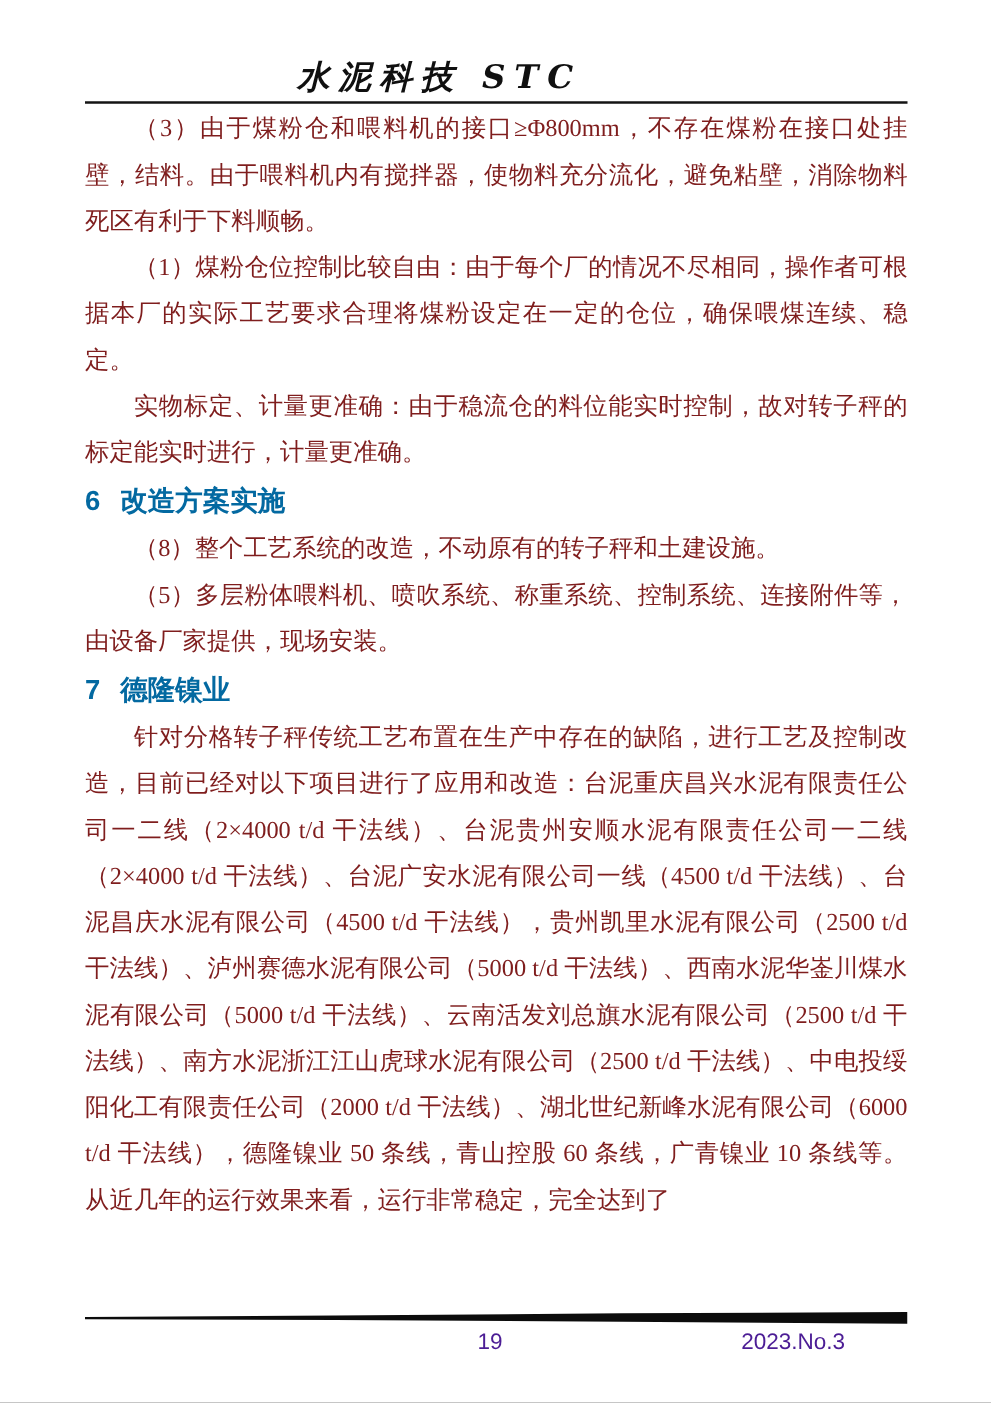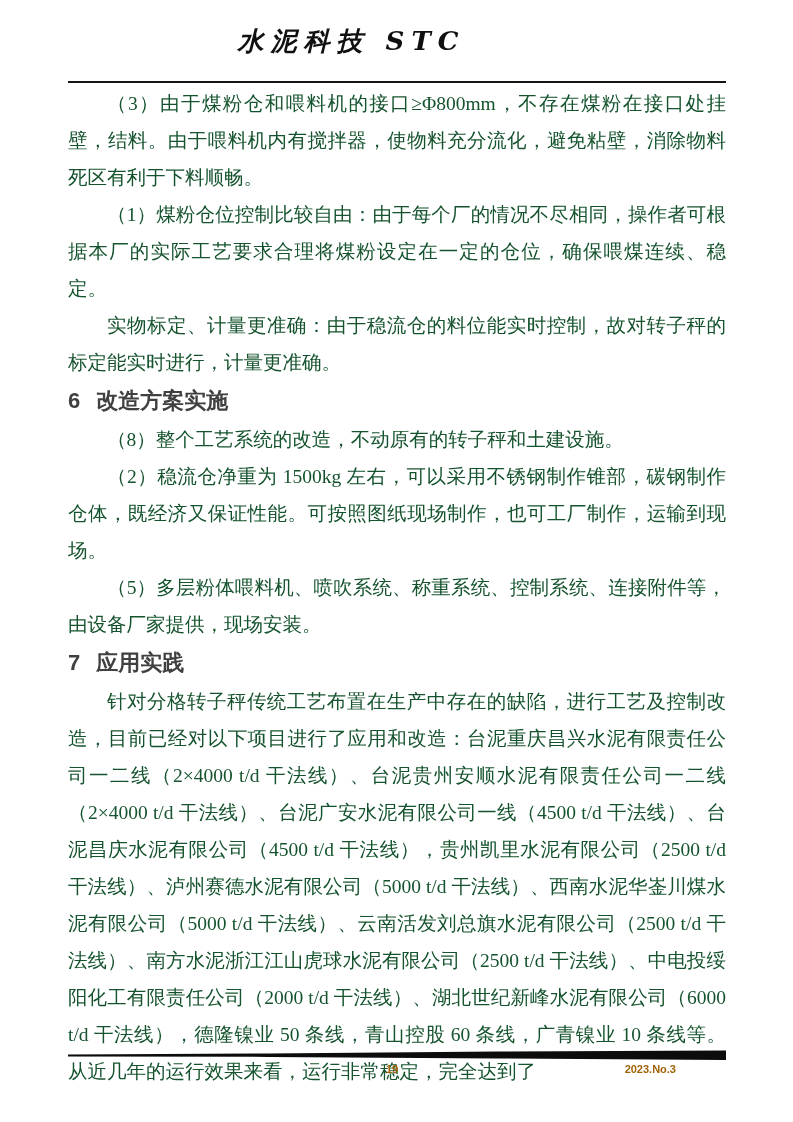--- a/index.html
+++ b/index.html
@@ -8,21 +8,21 @@
     width: 793px;
     height: 1122px;
     margin: 0 auto;
     background: #ffffff;
     overflow: hidden;
     font-family: "Liberation Serif", "DejaVu Serif", serif;
     color: #161616;
   }
   .journal-header {
     position: absolute;
-    top: 24px;
+    top: 44px;
     left: 0;
     width: 703px;
     text-align: center;
     font-family: "DejaVu Serif", serif;
     font-style: italic;
     font-weight: 600;
     font-size: 26px;
     letter-spacing: 7px;
     color: #101010;
     white-space: nowrap;
@@ -40,50 +40,49 @@
     left: 68px;
     width: 658px;
   }
   .para {
     margin: 0;
     font-size: 19.5px;
     line-height: 37px;
     text-align: justify;
     text-align-last: left;
     text-indent: 2em;
-    color: #14532d;
+    color: #7f1d1d;
   }
   .section-heading {
     margin: 0;
     height: 40px;
     line-height: 40px;
     font-family: "Liberation Sans", "DejaVu Sans", sans-serif;
     font-weight: 700;
     font-size: 22px;
-    color: #404040;
+    color: #0369a1;
     text-indent: 0;
   }
   .section-heading .sec-num { margin-right: 16px; }
   .footer-rule-wrap {
     position: absolute;
     top: 1047px;
     left: 68px;
     width: 658px;
     height: 11px;
   }
   .footer-row {
     position: absolute;
     top: 1063px;
     left: 68px;
     width: 658px;
     height: 18px;
     font-family: "Liberation Sans", "DejaVu Sans", sans-serif;
-    font-size: 11px;
-    color: #a16207;
-    font-weight: bold;
+    font-size: 18px;
+    color: #4c1d95;
   }
   .page-number {
     position: absolute;
     left: 0;
     width: 648px;
     text-align: center;
   }
   .issue-label {
     position: absolute;
     right: 50px;
@@ -98,23 +97,22 @@
   <div class="journal-header">水泥科技 STC</div>
 
   <div class="header-rule"></div>
 
   <div class="main">
     <p class="para">（3）由于煤粉仓和喂料机的接口≥Φ800mm，不存在煤粉在接口处挂壁，结料。由于喂料机内有搅拌器，使物料充分流化，避免粘壁，消除物料死区有利于下料顺畅。</p>
     <p class="para">（1）煤粉仓位控制比较自由：由于每个厂的情况不尽相同，操作者可根据本厂的实际工艺要求合理将煤粉设定在一定的仓位，确保喂煤连续、稳定。</p>
     <p class="para">实物标定、计量更准确：由于稳流仓的料位能实时控制，故对转子秤的标定能实时进行，计量更准确。</p>
     <h2 class="section-heading"><span class="sec-num">6</span><span>改造方案实施</span></h2>
     <p class="para">（8）整个工艺系统的改造，不动原有的转子秤和土建设施。</p>
-    <p class="para">（2）稳流仓净重为 1500kg 左右，可以采用不锈钢制作锥部，碳钢制作仓体，既经济又保证性能。可按照图纸现场制作，也可工厂制作，运输到现场。</p>
     <p class="para">（5）多层粉体喂料机、喷吹系统、称重系统、控制系统、连接附件等，由设备厂家提供，现场安装。</p>
-    <h2 class="section-heading"><span class="sec-num">7</span><span>应用实践</span></h2>
+    <h2 class="section-heading"><span class="sec-num">7</span><span>德隆镍业</span></h2>
     <p class="para">针对分格转子秤传统工艺布置在生产中存在的缺陷，进行工艺及控制改造，目前已经对以下项目进行了应用和改造：台泥重庆昌兴水泥有限责任公司一二线（2×4000 t/d 干法线）、台泥贵州安顺水泥有限责任公司一二线（2×4000 t/d 干法线）、台泥广安水泥有限公司一线（4500 t/d 干法线）、台泥昌庆水泥有限公司（4500 t/d 干法线），贵州凯里水泥有限公司（2500 t/d 干法线）、泸州赛德水泥有限公司（5000 t/d 干法线）、西南水泥华崟川煤水泥有限公司（5000 t/d 干法线）、云南活发刘总旗水泥有限公司（2500 t/d 干法线）、南方水泥浙江江山虎球水泥有限公司（2500 t/d 干法线）、中电投绥阳化工有限责任公司（2000 t/d 干法线）、湖北世纪新峰水泥有限公司（6000 t/d 干法线），德隆镍业 50 条线，青山控股 60 条线，广青镍业 10 条线等。从近几年的运行效果来看，运行非常稳定，完全达到了</p>
   </div>
 
   <div class="footer-rule-wrap">
     <svg width="658" height="11" viewBox="0 0 658 11" xmlns="http://www.w3.org/2000/svg">
       <polygon points="0,4.6 200,3.4 430,1.6 658,0.6 658,10 430,8.4 200,6.9 0,6.4" fill="#0c0c0c"></polygon>
     </svg>
   </div>
 
   <div class="footer-row">

